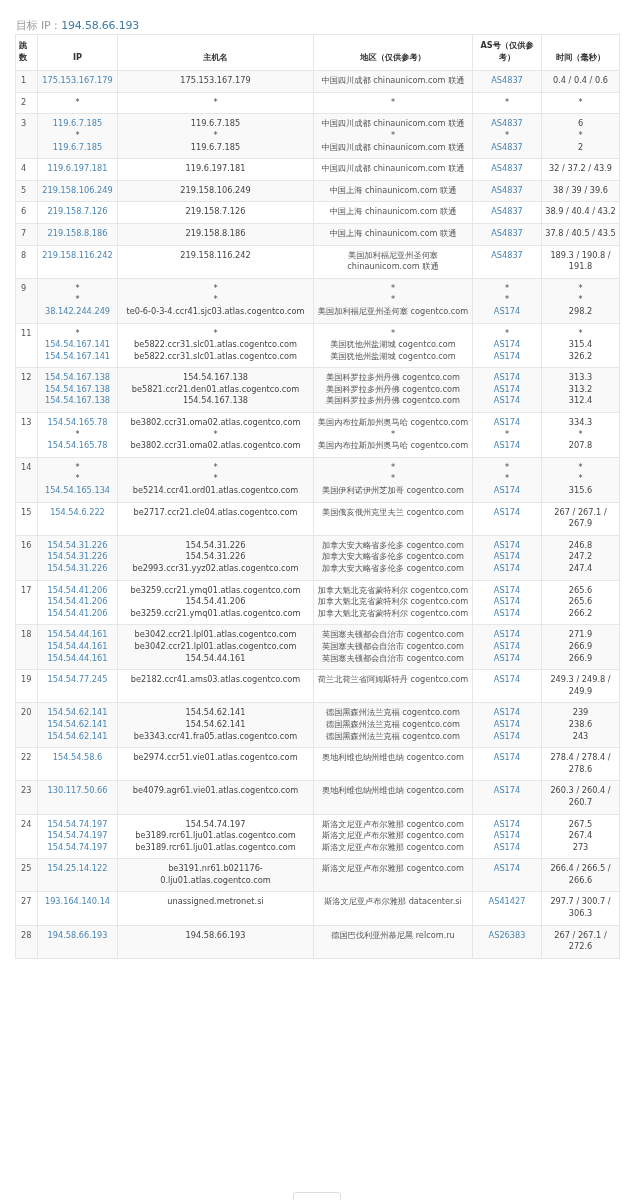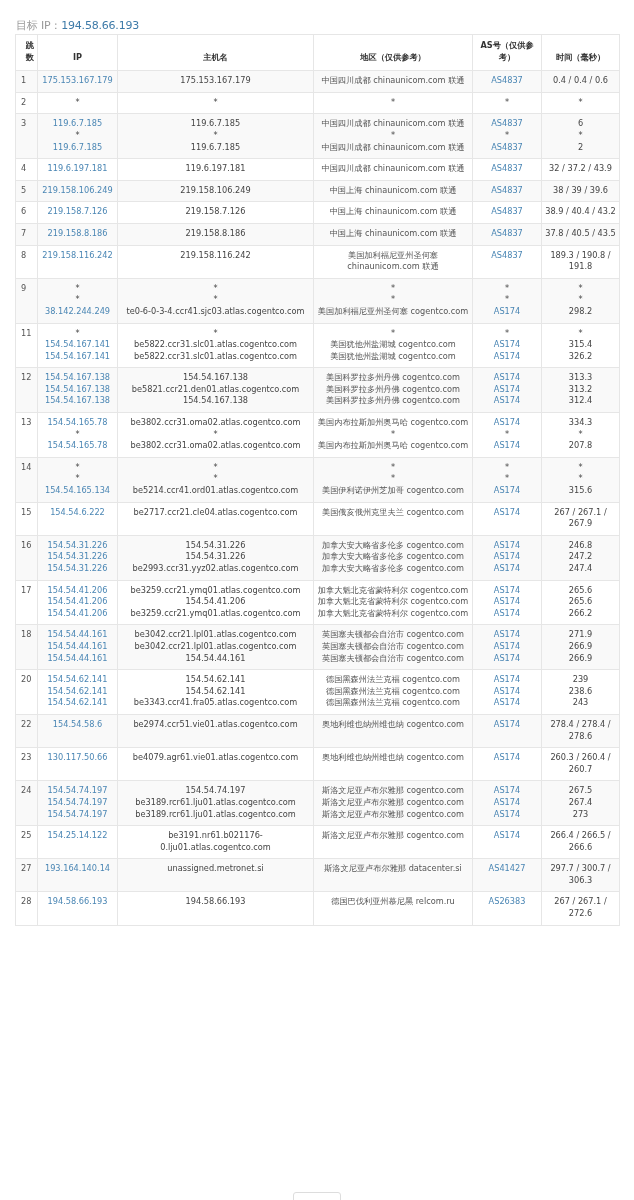--- a/index.html
+++ b/index.html
@@ -20,21 +20,21 @@
     }
     table.trace th, table.trace td {
       border: 1px solid #e6e6e6; vertical-align: top;
       padding: 4px 3px 5px 3px; text-align: center;
       word-wrap: break-word; overflow-wrap: break-word;
     }
     table.trace th {
       vertical-align: bottom; font-weight: bold; color: #333333;
       font-size: 8.2px; padding: 5px 3px 7px 3px;
     }
-    table.trace th.hop-h { text-align: right; }
+    table.trace th.hop-h { text-align: left; }
     table.trace td.hop { text-align: left; padding-left: 5px; color: #555; }
     table.trace tbody tr:nth-child(odd) { background: #f9f9f9; }
     table.trace tbody tr:nth-child(even) { background: #ffffff; }
     .lnk { color: #4a86b4; }
     .host { color: #444444; }
     .rgn { color: #555555; }
     .line { display: block; }
     .watermark {
       position: absolute; right: 12px; top: 1231px;
       font-family: "Liberation Sans", sans-serif;
@@ -463,20 +463,38 @@
           <span class="line lnk">AS174</span>
           <span class="line lnk">AS174</span>
         </td>
         <td>
           <span class="line host">271.9</span>
           <span class="line host">266.9</span>
           <span class="line host">266.9</span>
         </td>
       </tr>
       <tr>
+        <td class="hop">19</td>
+        <td>
+          <span class="line lnk">154.54.77.245</span>
+        </td>
+        <td>
+          <span class="line host">be2182.ccr41.ams03.atlas.cogentco.com</span>
+        </td>
+        <td>
+          <span class="line rgn">荷兰北荷兰省阿姆斯特丹 cogentco.com</span>
+        </td>
+        <td>
+          <span class="line lnk">AS174</span>
+        </td>
+        <td>
+          <span class="line host">249.3 / 249.8 / 249.9</span>
+        </td>
+      </tr>
+      <tr>
         <td class="hop">20</td>
         <td>
           <span class="line lnk">154.54.62.141</span>
           <span class="line lnk">154.54.62.141</span>
           <span class="line lnk">154.54.62.141</span>
         </td>
         <td>
           <span class="line host">154.54.62.141</span>
           <span class="line host">154.54.62.141</span>
           <span class="line host">be3343.ccr41.fra05.atlas.cogentco.com</span>

